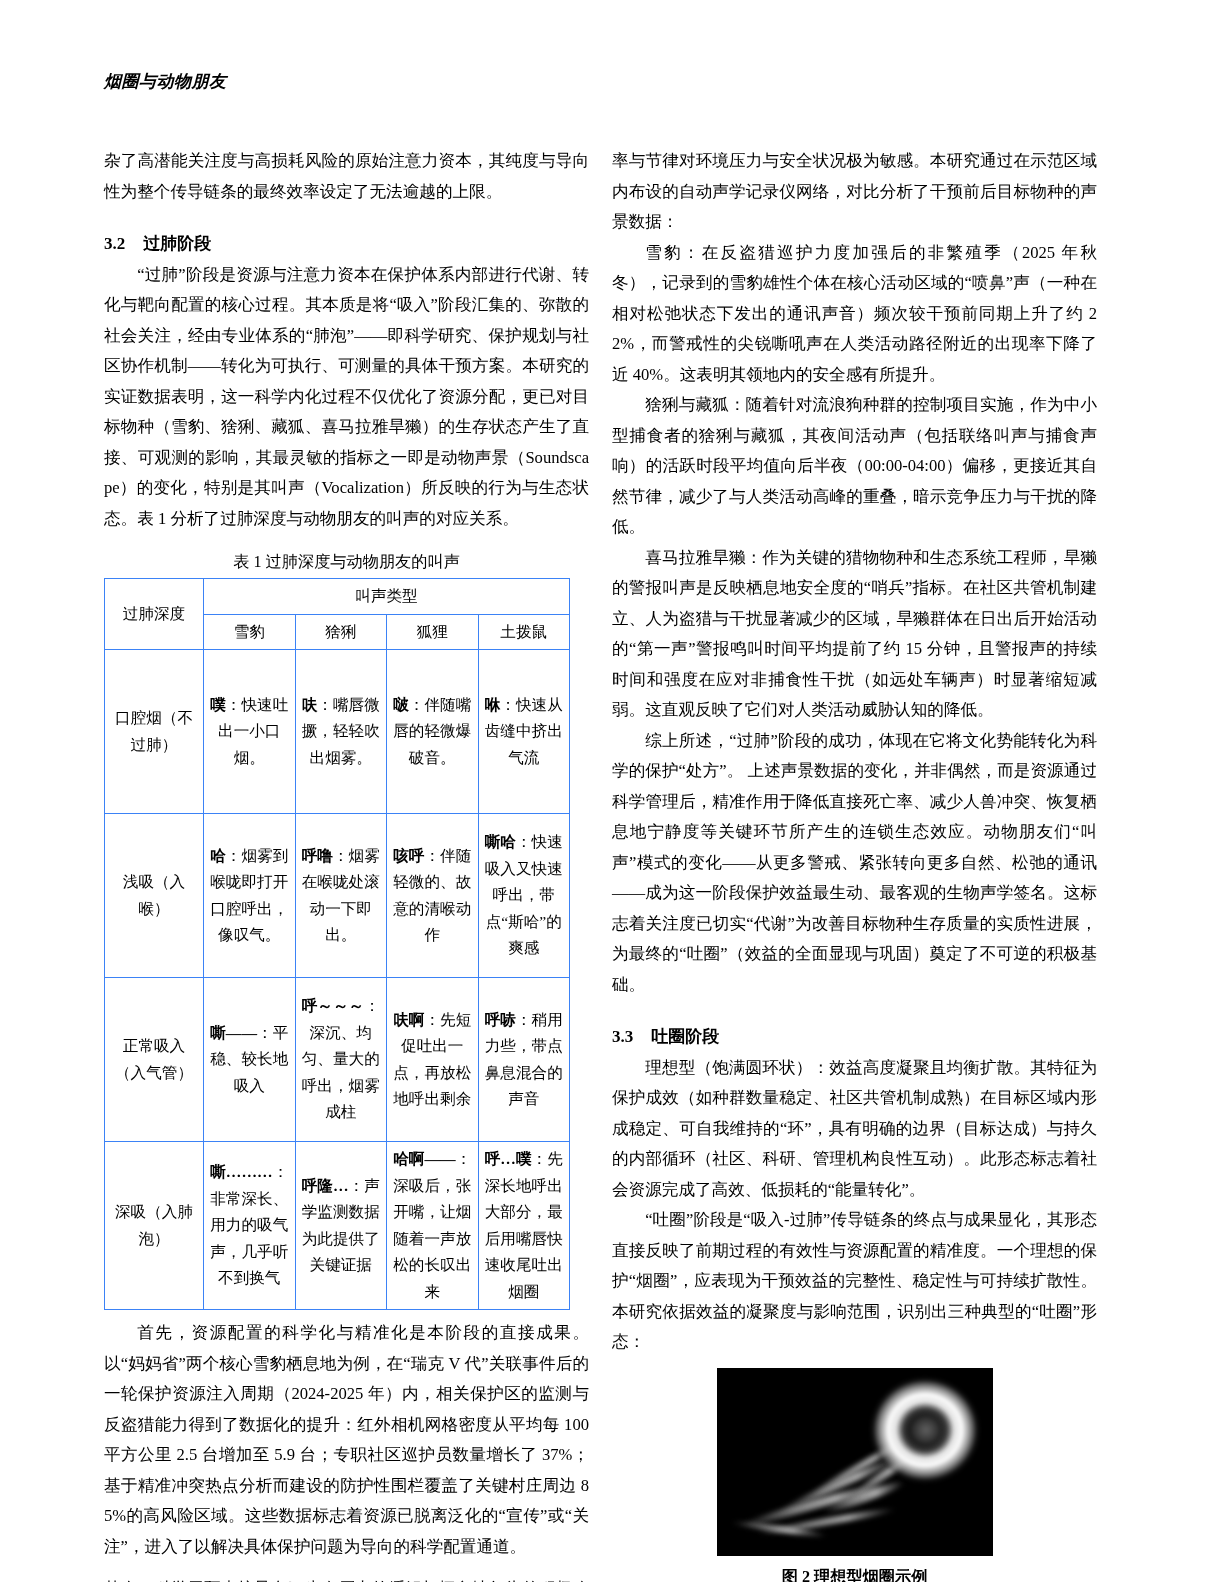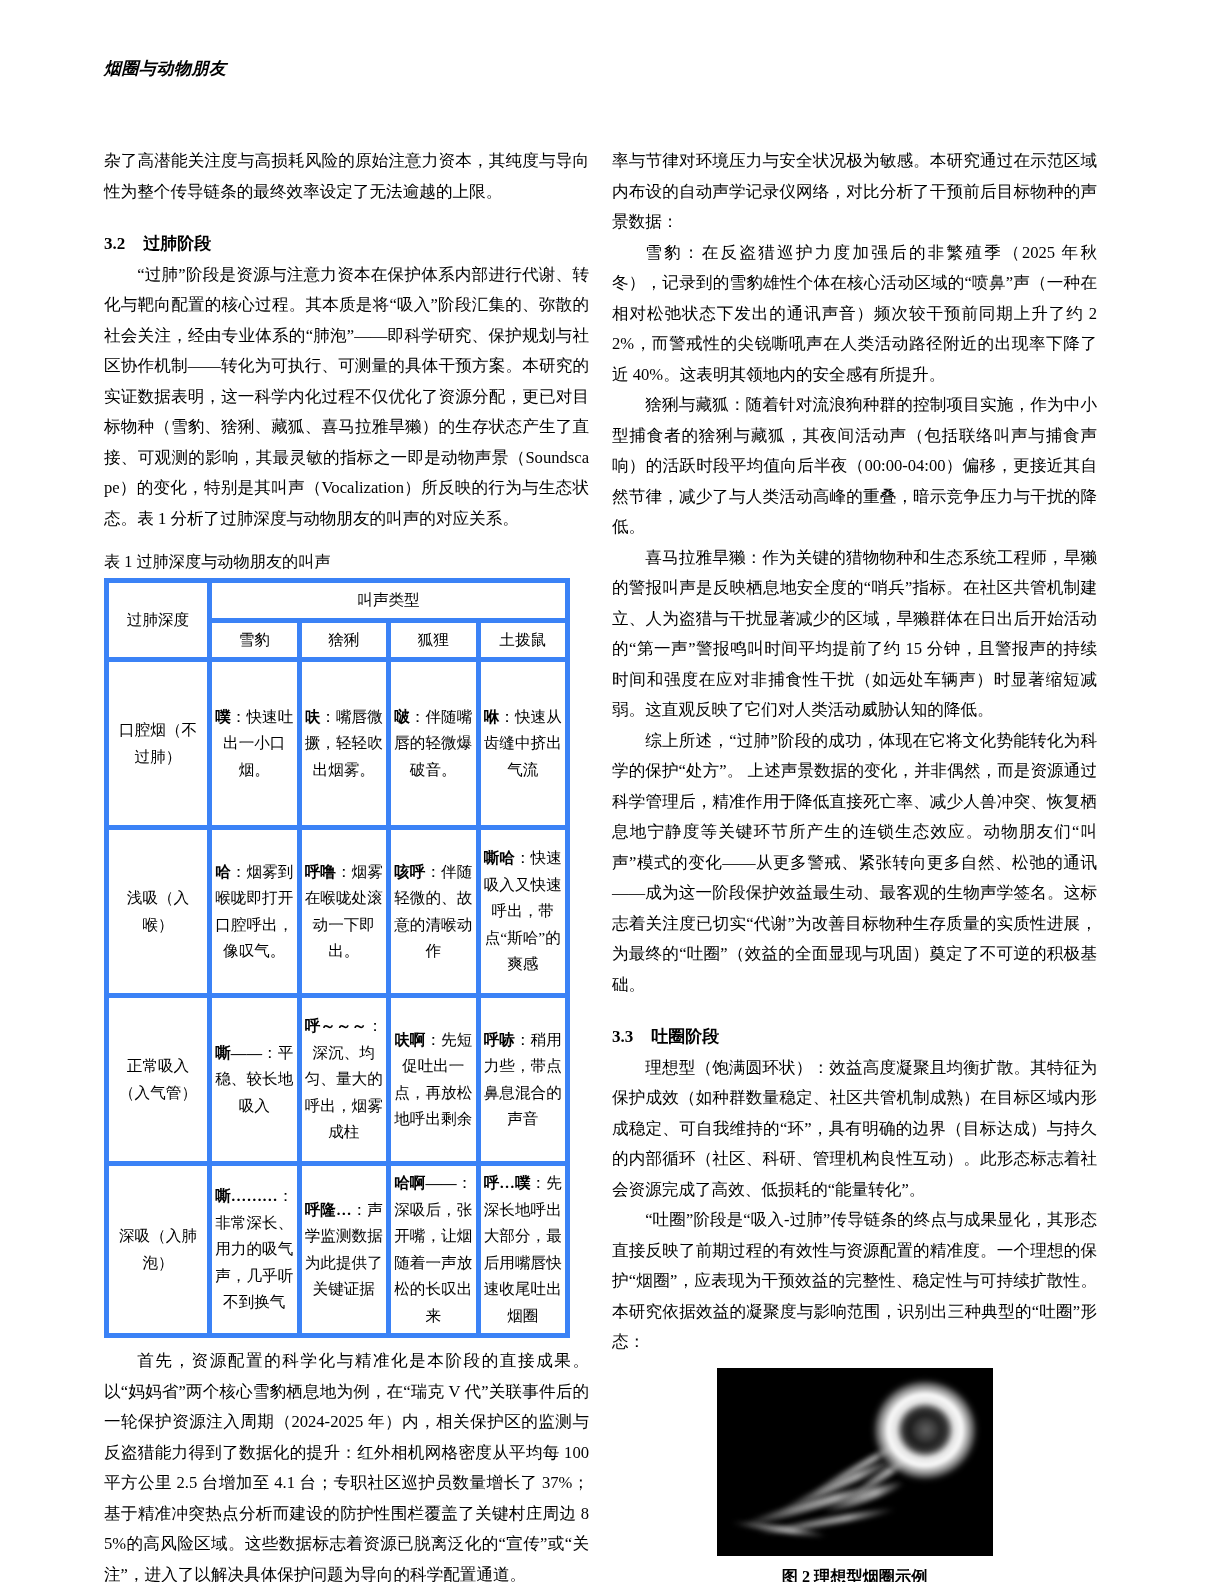--- a/index.html
+++ b/index.html
@@ -16,21 +16,21 @@
     overflow: hidden;
   }
   .page {
     position: absolute;
     inset: 0;
     padding: 0;
   }
   .runhead {
     position: absolute;
     left: 104px;
-    top: 57px;
+    top: 70px;
     font-family: "Liberation Serif", "DejaVu Serif", serif;
     font-weight: bold;
     font-style: italic;
     font-size: 17px;
     letter-spacing: 0.5px;
   }
   .columns {
     position: absolute;
     left: 0;
     top: 134px;
@@ -62,33 +62,33 @@
     font-weight: bold;
     line-height: 30.5px;
   }
   h3.sec .num { margin-right: 18px; }
 
   .gap-sec { height: 22px; }
   .gap-sm { height: 8px; }
 
   
   .tbl-caption {
-    text-align: left;
+    text-align: center;
     font-size: 16.2px;
     line-height: 28px;
     margin-top: 14px;
   }
   table.t1 {
     border-collapse: collapse;
     width: 466px;
     margin-top: 2px;
     table-layout: fixed;
   }
   table.t1 td, table.t1 th {
-    border: 5px solid #3b82f6;
+    border: 1px solid #3b82f6;
     font-size: 15.6px;
     line-height: 26.5px;
     text-align: center;
     vertical-align: middle;
     padding: 4px 3px;
     font-weight: normal;
   }
   table.t1 .hdr-main { height: 34px; }
   table.t1 .hdr-sub { height: 32px; }
   table.t1 td.depth { width: 92px; text-align: center; }
@@ -216,21 +216,21 @@
             <td class="cell"><b>嘶………</b><span>：非常深长、用力的吸气声，几乎听不到换气</span></td>
             <td class="cell"><b>呼隆…</b><span>：声学监测数据为此提供了关键证据</span></td>
             <td class="cell"><b>哈啊——</b><span>：深吸后，张开嘴，让烟随着一声放松的长叹出来</span></td>
             <td class="cell"><b>呼…噗</b><span>：先深长地呼出大部分，最后用嘴唇快速收尾吐出烟圈</span></td>
           </tr>
         </tbody>
       </table>
 
       <div class="gap-sm"></div>
 
-      <p class="para indent">首先，资源配置的科学化与精准化是本阶段的直接成果。 以“妈妈省”两个核心雪豹栖息地为例，在“瑞克 V 代”关联事件后的一轮保护资源注入周期（2024-2025 年）内，相关保护区的监测与反盗猎能力得到了数据化的提升：红外相机网格密度从平均每 100 平方公里 2.5 台增加至 4.1 台；专职社区巡护员数量增长了 37%；基于精准冲突热点分析而建设的防护性围栏覆盖了关键村庄周边 85%的高风险区域。这些数据标志着资源已脱离泛化的“宣传”或“关注”，进入了以解决具体保护问题为导向的科学配置通道。</p>
+      <p class="para indent">首先，资源配置的科学化与精准化是本阶段的直接成果。 以“妈妈省”两个核心雪豹栖息地为例，在“瑞克 V 代”关联事件后的一轮保护资源注入周期（2024-2025 年）内，相关保护区的监测与反盗猎能力得到了数据化的提升：红外相机网格密度从平均每 100 平方公里 2.5 台增加至 5.9 台；专职社区巡护员数量增长了 37%；基于精准冲突热点分析而建设的防护性围栏覆盖了关键村庄周边 85%的高风险区域。这些数据标志着资源已脱离泛化的“宣传”或“关注”，进入了以解决具体保护问题为导向的科学配置通道。</p>
       <p class="para noindent">其次，科学干预直接导向了生存压力的缓解与栖息地行为的积极改变，声学监测数据为此提供了关键证据。 动物的叫声是其进行领地宣示、个体间通讯、繁殖配对及发出警报的核心手段，其模式、频</p>
 
     </div>
 
     <div class="col col-right">
 
       <p class="para noindent">率与节律对环境压力与安全状况极为敏感。本研究通过在示范区域内布设的自动声学记录仪网络，对比分析了干预前后目标物种的声景数据：</p>
 
       <p class="para indent">雪豹：在反盗猎巡护力度加强后的非繁殖季（2025 年秋冬），记录到的雪豹雄性个体在核心活动区域的“喷鼻”声（一种在相对松弛状态下发出的通讯声音）频次较干预前同期上升了约 22%，而警戒性的尖锐嘶吼声在人类活动路径附近的出现率下降了近 40%。这表明其领地内的安全感有所提升。</p>
       <p class="para indent">猞猁与藏狐：随着针对流浪狗种群的控制项目实施，作为中小型捕食者的猞猁与藏狐，其夜间活动声（包括联络叫声与捕食声响）的活跃时段平均值向后半夜（00:00-04:00）偏移，更接近其自然节律，减少了与人类活动高峰的重叠，暗示竞争压力与干扰的降低。</p>

